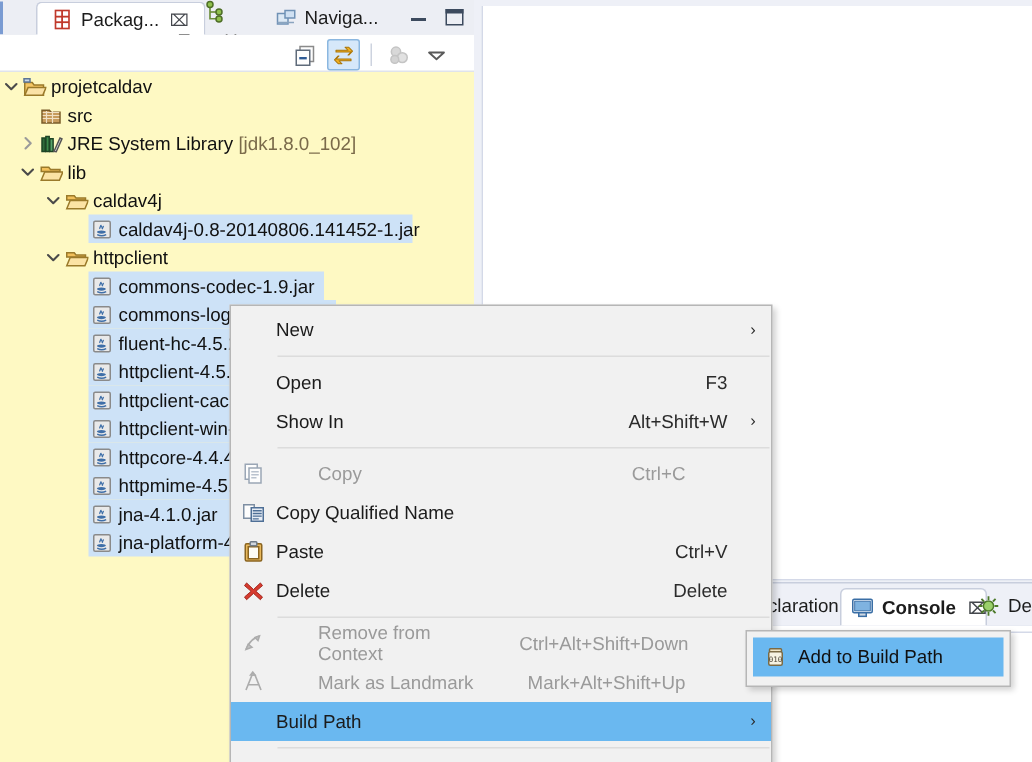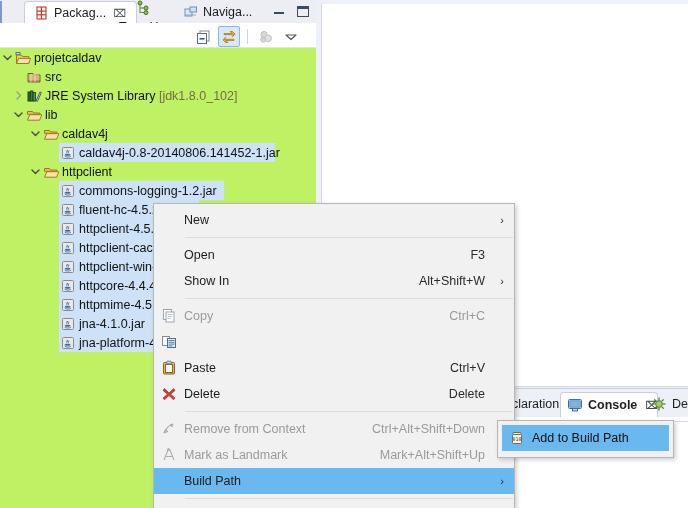--- a/index.html
+++ b/index.html
@@ -79,21 +79,21 @@
     background: #ffffff; border-bottom: 1px solid #dfe3ec;
   }
   .tb-icons { position: absolute; right: 14px; top: 3px; display: flex; align-items: center; gap: 3px; }
   .tb-btn { width: 20px; height: 19px; display:flex; align-items:center; justify-content:center; border:1px solid transparent; border-radius:2px; }
   .tb-btn.on { background:#d6e8fa; border:1px solid #8bb7e0; }
   .tb-sep { width:1px; height:15px; background:#cdd3df; margin:0 4px; }
 
   
   .tree {
     position: absolute; left: 0; top: 48px; width: 316px; bottom: 0;
-    background: #bef264; overflow: hidden;
+    background: #fef9c3; overflow: hidden;
   }
   .trow {
     position: relative; height: 19px; display: flex; align-items: center;
     font-size: 12.5px; color: #111; white-space: nowrap;
   }
   .trow .sel {
     position: absolute; left: 0; top: 0; height: 19px; background: #cde2f7;
   }
   .twist {
     width: 14px; height: 19px; display: inline-flex; align-items: center; justify-content: center;
@@ -112,21 +112,21 @@
     box-shadow: 2px 2px 4px rgba(0,0,0,0.18);
     z-index: 50;
   }
   .ctx-gutter {
     position:absolute; left:0; top:0; bottom:0; width:30px; background:#f1f1f1;
   }
   .mi {
     position: relative; height: 26px; display: flex; align-items: center;
     font-size: 12.5px; color: #1b1b1b; padding-left: 0;
   }
-  .mi.disabled { color: #9a9a9a; }
+  .mi.disabled { color: #9a9a9a; gap: 28px; }
   .mi.hl { background: #6ab8f0; }
   .mi .mi-ico { width: 30px; height:26px; display:flex; align-items:center; justify-content:center; flex:0 0 30px; }
   .mi .mi-lbl { flex: 1 1 auto; }
   .mi .mi-key { color: #2b2b2b; font-size: 12.5px; padding-right: 9px; white-space: nowrap; }
   .mi.disabled .mi-key { color: #9a9a9a; }
   .mi .mi-arrow { width: 16px; text-align: center; font-size: 11px; color: #2b2b2b; padding-right: 4px; }
   .ctx-sep { height: 1px; background: #dcdcdc; margin: 4px 1px 4px 31px; }
 
   
   .submenu {
@@ -389,20 +389,35 @@
           </span>
           <span class="ticon">
             <svg width="16" height="16" viewBox="0 0 16 16">
               <path d="M1.5 4.5 h5 l1.2 1.5 h6.3 v1.3 h-12.5 z" fill="#f2c05a" stroke="#9a7a2a"></path>
               <path d="M1.5 13.2 l2.3 -5.5 h12.1 l-2.3 5.5 z" fill="#fbe3a4" stroke="#9a7a2a"></path>
             </svg>
           </span>
           <span class="tlabel"><span>httpclient</span></span>
         </div>
         <div class="trow">
+          <div class="sel" style="left: 59px; width: 157px;"></div>
+          <span style="flex: 0 0 45px;"></span>
+          <span class="twist"></span>
+          <span class="ticon">
+            <svg width="16" height="16" viewBox="0 0 16 16">
+              <rect x="2.5" y="2.5" width="11" height="11" rx="1" fill="#e9e9e9" stroke="#8a8a8a"></rect>
+              <path d="M7.6 10.8 c-1.8 0 -3 -0.6 -3 -1.1 c0 -0.5 1.2 -1 3 -1 c1.8 0 3 0.5 3 1 c0 0.5 -1.2 1.1 -3 1.1 z" fill="#3f6fa8"></path>
+              <path d="M6.6 7.6 c-0.5 -1.1 0.9 -1.5 0.6 -2.6 c0.2 1.3 1.6 1.6 0.9 2.7" fill="none" stroke="#3f6fa8" stroke-width="0.9"></path>
+              <path d="M8.4 7.7 c-0.4 -0.9 0.7 -1.2 0.5 -2.1" fill="none" stroke="#3f6fa8" stroke-width="0.8"></path>
+              <path d="M4.8 11.4 c1.6 0.8 4.4 0.8 6 0" fill="none" stroke="#3f6fa8" stroke-width="0.9"></path>
+            </svg>
+          </span>
+          <span class="tlabel"><span>commons-codec-1.9.jar</span></span>
+        </div>
+        <div class="trow">
           <div class="sel" style="left: 59px; width: 165px;"></div>
           <span style="flex: 0 0 45px;"></span>
           <span class="twist"></span>
           <span class="ticon">
             <svg width="16" height="16" viewBox="0 0 16 16">
               <rect x="2.5" y="2.5" width="11" height="11" rx="1" fill="#e9e9e9" stroke="#8a8a8a"></rect>
               <path d="M7.6 10.8 c-1.8 0 -3 -0.6 -3 -1.1 c0 -0.5 1.2 -1 3 -1 c1.8 0 3 0.5 3 1 c0 0.5 -1.2 1.1 -3 1.1 z" fill="#3f6fa8"></path>
               <path d="M6.6 7.6 c-0.5 -1.1 0.9 -1.5 0.6 -2.6 c0.2 1.3 1.6 1.6 0.9 2.7" fill="none" stroke="#3f6fa8" stroke-width="0.9"></path>
               <path d="M8.4 7.7 c-0.4 -0.9 0.7 -1.2 0.5 -2.1" fill="none" stroke="#3f6fa8" stroke-width="0.8"></path>
               <path d="M4.8 11.4 c1.6 0.8 4.4 0.8 6 0" fill="none" stroke="#3f6fa8" stroke-width="0.9"></path>
@@ -568,20 +583,21 @@
           <span class="mi-arrow"></span>
         </div>
         <div class="mi">
           <span class="mi-ico">
             <svg width="16" height="16" viewBox="0 0 16 16">
               <rect x="1.5" y="2.5" width="7" height="9" fill="#fdfdfd" stroke="#7e8fa3"></rect>
               <rect x="6.5" y="4.5" width="8" height="9" fill="#e8eef6" stroke="#4e6f96"></rect>
               <path d="M7.5 6.5 h6 M7.5 8.3 h6 M7.5 10.1 h6 M7.5 11.9 h4" stroke="#4e6f96" stroke-width="0.9"></path>
             </svg>
           </span>
+          <span class="mi-lbl">Copy Qualified Name</span>
           <span class="mi-arrow"></span>
         </div>
         <div class="mi">
           <span class="mi-ico">
             <svg width="16" height="16" viewBox="0 0 16 16">
               <rect x="2.5" y="2.5" width="11" height="11.5" rx="1" fill="#e8b85c" stroke="#8a6420"></rect>
               <rect x="4.5" y="4.5" width="7" height="8" fill="#fdfbf4" stroke="#8a6420"></rect>
               <rect x="5.8" y="1.2" width="4.4" height="2.6" rx="0.5" fill="#d0d6de" stroke="#6f7b88"></rect>
             </svg>
           </span>

